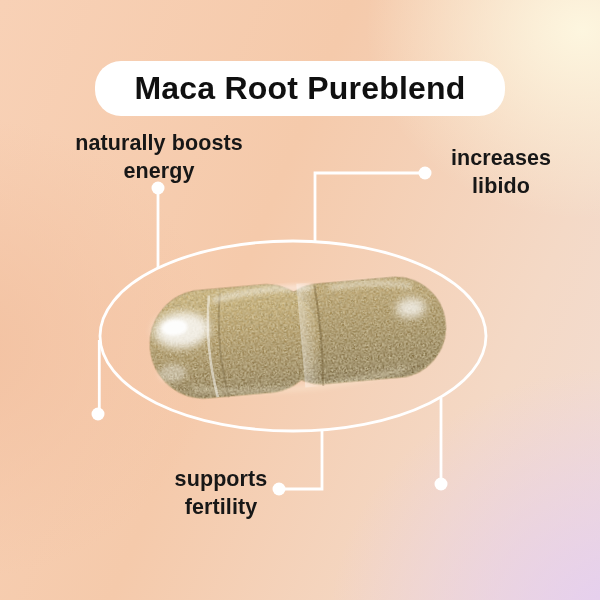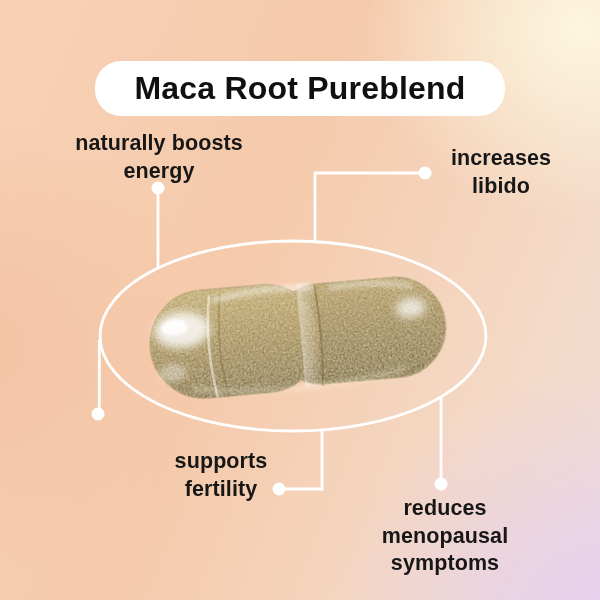--- a/index.html
+++ b/index.html
@@ -131,18 +131,16 @@
   </svg>
 
   <div class="title-pill">
     <span>Maca Root Pureblend</span>
   </div>
 
   <div class="benefit" style="left:159px; top:130px">naturally boosts
 energy</div>
   <div class="benefit" style="left:501px; top:145px">increases
 libido</div>
-  <div class="benefit" style="left:221px; top:448px">supports
+  <div class="benefit" style="left:221px; top:466px">supports
 fertility</div>
-  <div class="benefit" style="left:445px; top:495px">reduces menopausal
-symptoms</div>
 
 </div>
 
 </body></html>

